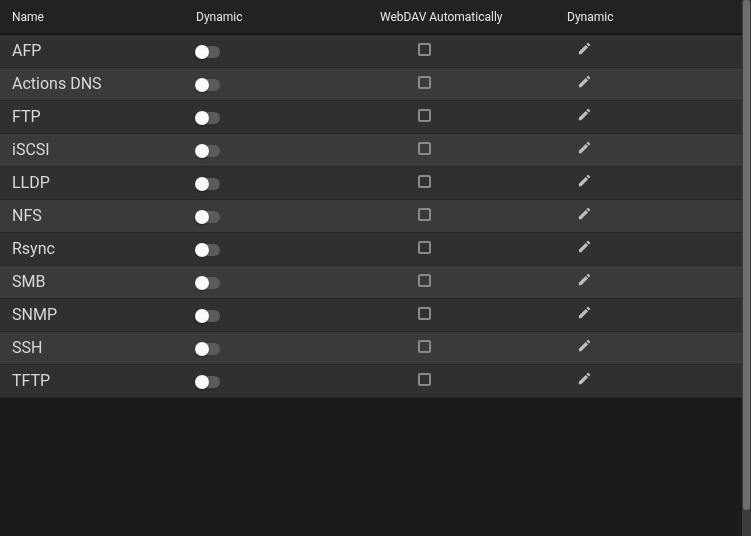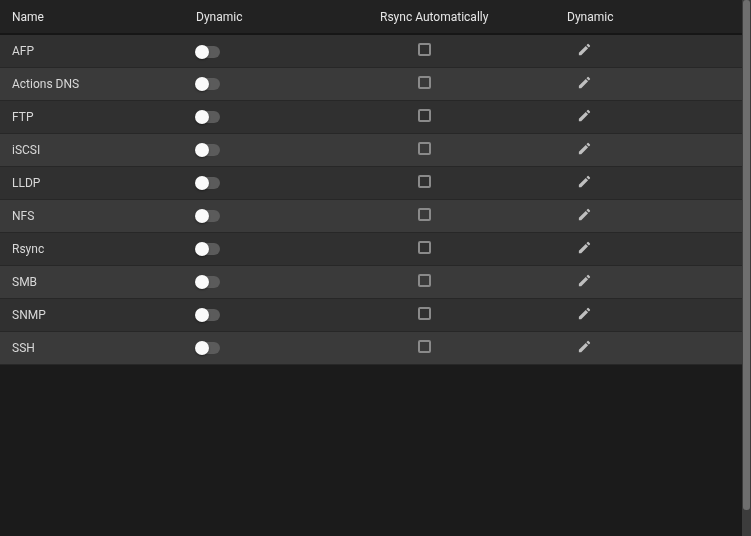--- a/index.html
+++ b/index.html
@@ -24,21 +24,21 @@
     text-align: left;
     height: 34px;
     padding: 0 12px;
     border-bottom: 2px solid #161616;
     font-size: 12px;
   }
   tbody td {
     height: 33px;
     padding: 0 12px;
     border-bottom: 1px solid #272727;
-    font-size: 12px;
+    font-size: 16px;
     color: #d8d8d8;
   }
   tbody tr:nth-child(odd) { background: #303030; }
   tbody tr:nth-child(even) { background: #3a3a3a; }
   col.name { width: 184px; }
   col.running { width: 184px; }
   col.autostart { width: 187px; }
   col.actions { width: 187px; }
 
   
@@ -104,21 +104,21 @@
       <colgroup>
         <col class="name">
           <col class="running">
           <col class="autostart">
           <col class="actions">
       </colgroup>
       <thead>
         <tr>
           <th>Name</th>
           <th>Dynamic</th>
-          <th>Rsync Automatically</th>
+          <th>WebDAV Automatically</th>
           <th>Dynamic</th>
         </tr>
       </thead>
       <tbody id="tbody">
           <tr>
             <td>AFP</td>
             <td><span class="toggle"><span class="knob"></span></span></td>
             <td><span class="cbx"></span></td>
             <td><span class="pencil"><svg viewBox="0 0 24 24">
                   <path d="M3 17.25V21h3.75l11-11.03-3.75-3.75L3 17.25zM20.71 7.04a1 1 0 0 0 0-1.41l-2.34-2.34a1 1 0 0 0-1.41 0l-1.83 1.83 3.75 3.75 1.83-1.83z"></path>
@@ -183,20 +183,28 @@
           <tr>
             <td>SNMP</td>
             <td><span class="toggle"><span class="knob"></span></span></td>
             <td><span class="cbx"></span></td>
             <td><span class="pencil"><svg viewBox="0 0 24 24">
                   <path d="M3 17.25V21h3.75l11-11.03-3.75-3.75L3 17.25zM20.71 7.04a1 1 0 0 0 0-1.41l-2.34-2.34a1 1 0 0 0-1.41 0l-1.83 1.83 3.75 3.75 1.83-1.83z"></path>
                 </svg></span></td>
           </tr>
           <tr>
             <td>SSH</td>
+            <td><span class="toggle"><span class="knob"></span></span></td>
+            <td><span class="cbx"></span></td>
+            <td><span class="pencil"><svg viewBox="0 0 24 24">
+                  <path d="M3 17.25V21h3.75l11-11.03-3.75-3.75L3 17.25zM20.71 7.04a1 1 0 0 0 0-1.41l-2.34-2.34a1 1 0 0 0-1.41 0l-1.83 1.83 3.75 3.75 1.83-1.83z"></path>
+                </svg></span></td>
+          </tr>
+          <tr>
+            <td>TFTP</td>
             <td><span class="toggle"><span class="knob"></span></span></td>
             <td><span class="cbx"></span></td>
             <td><span class="pencil"><svg viewBox="0 0 24 24">
                   <path d="M3 17.25V21h3.75l11-11.03-3.75-3.75L3 17.25zM20.71 7.04a1 1 0 0 0 0-1.41l-2.34-2.34a1 1 0 0 0-1.41 0l-1.83 1.83 3.75 3.75 1.83-1.83z"></path>
                 </svg></span></td>
           </tr>
         </tbody>
     </table>
   </div>
   <div class="sbar">

